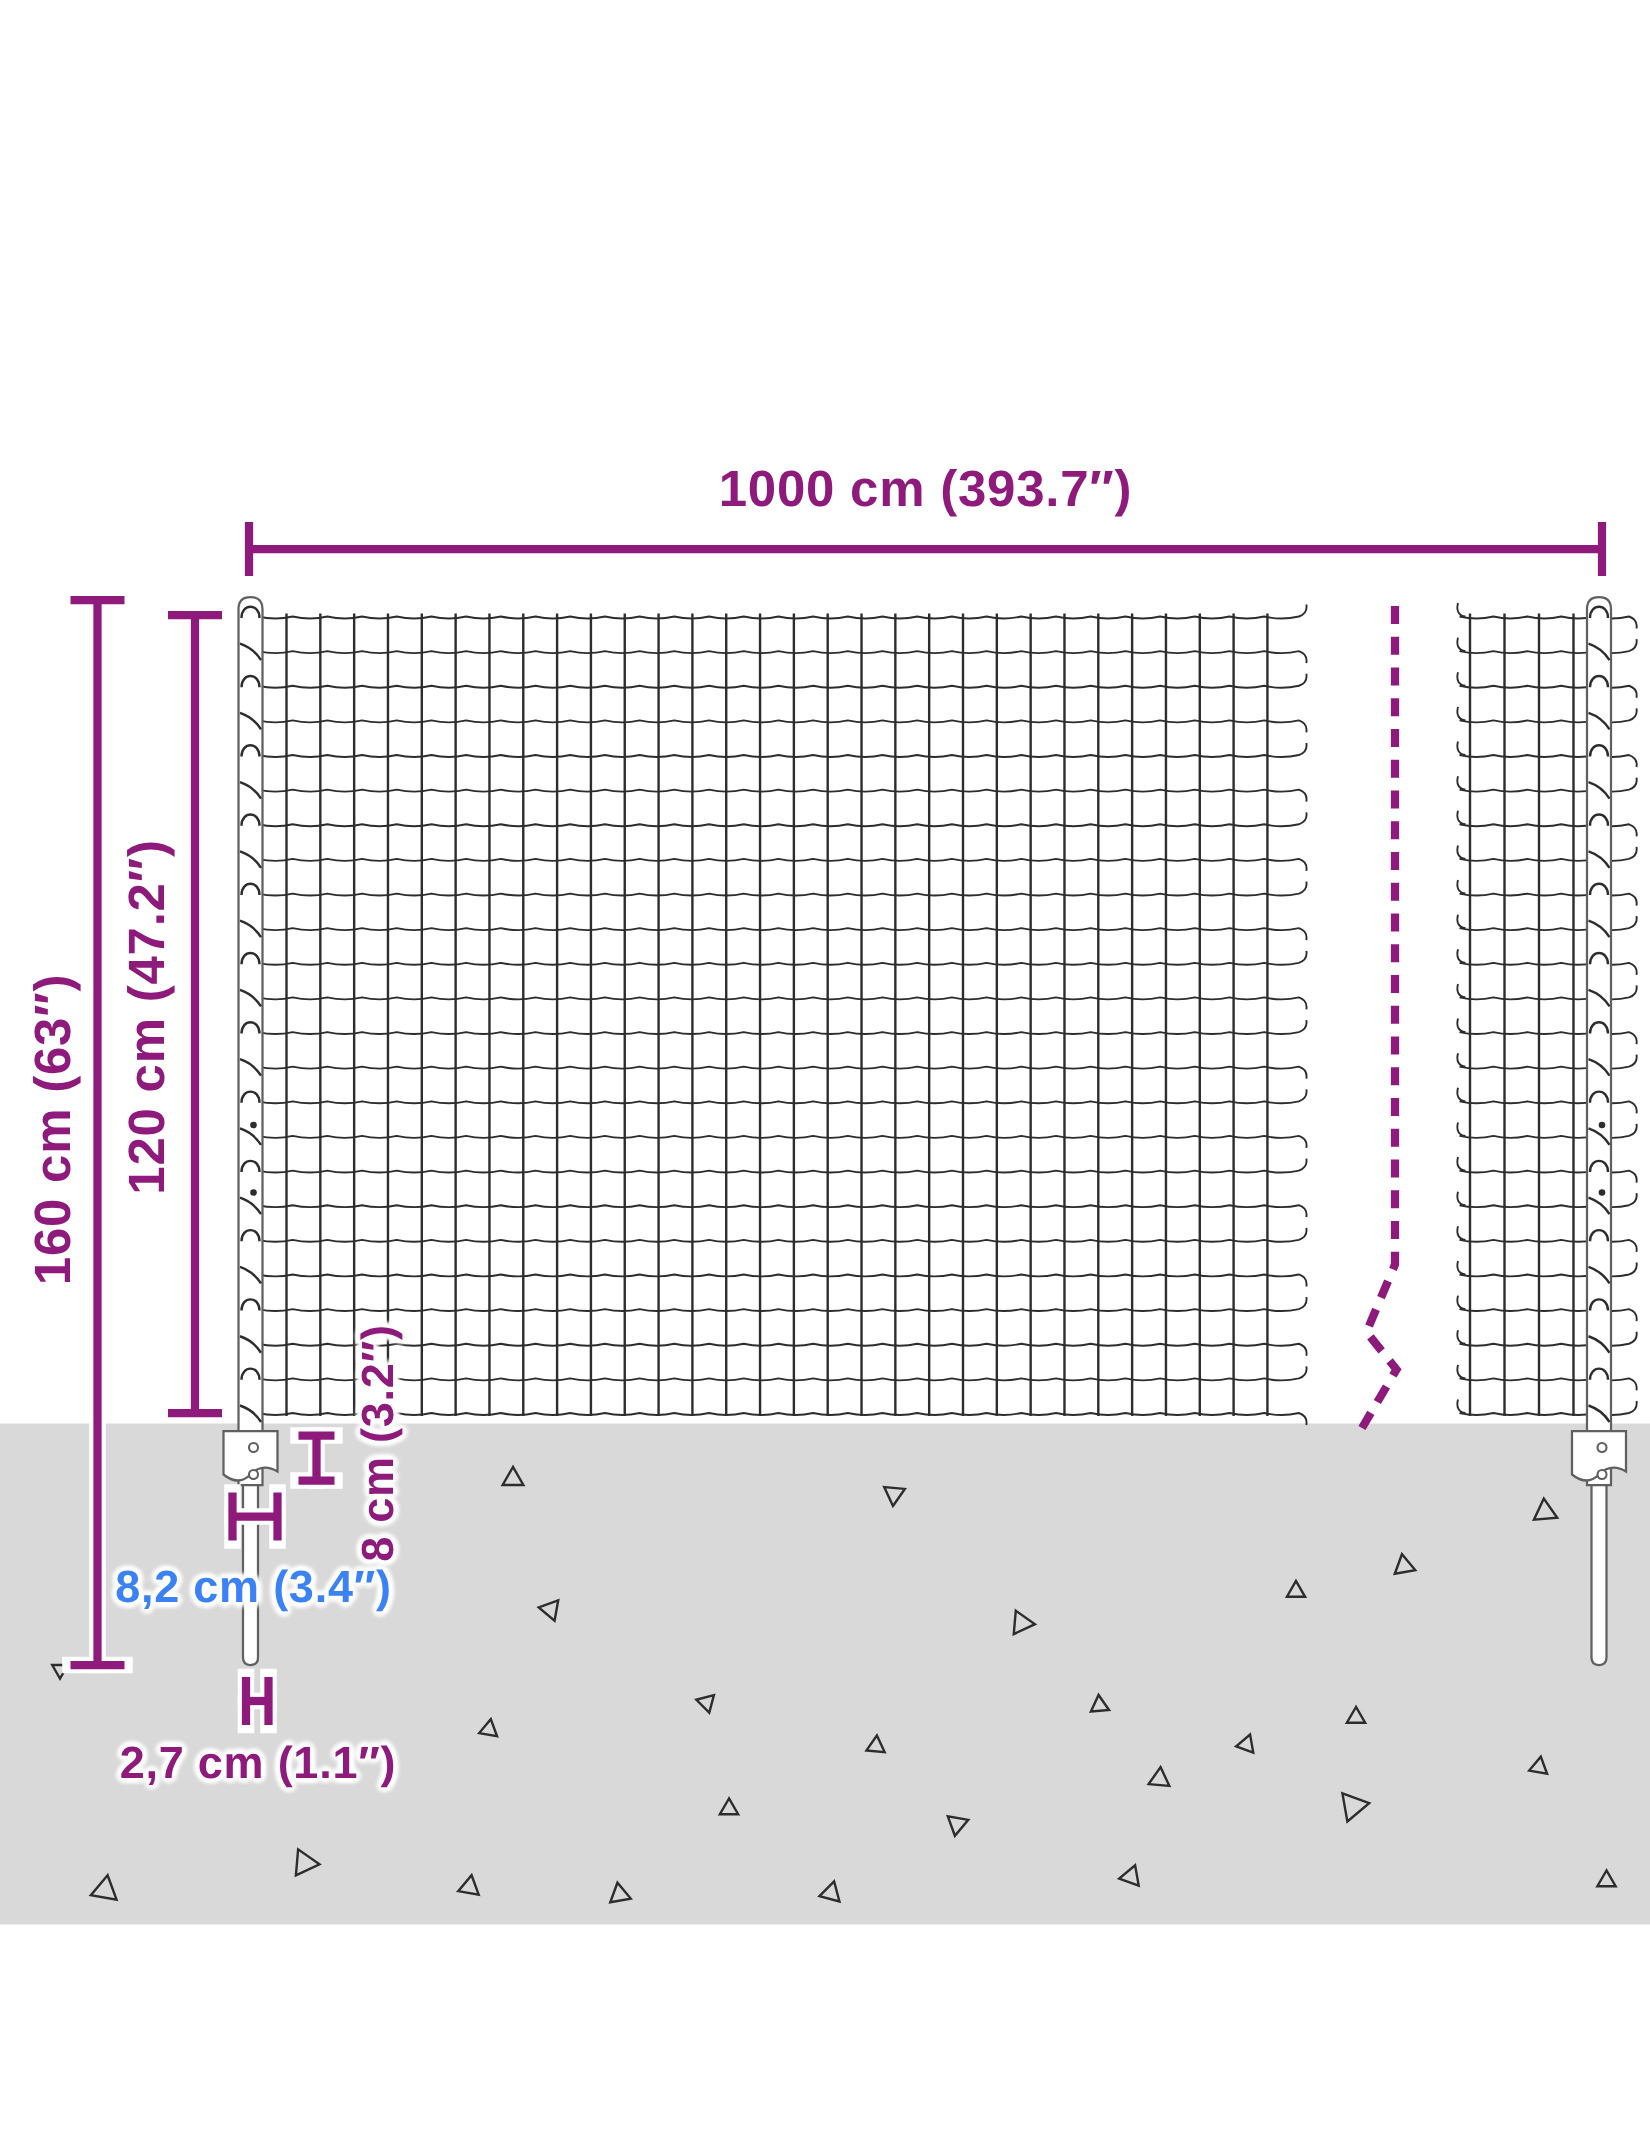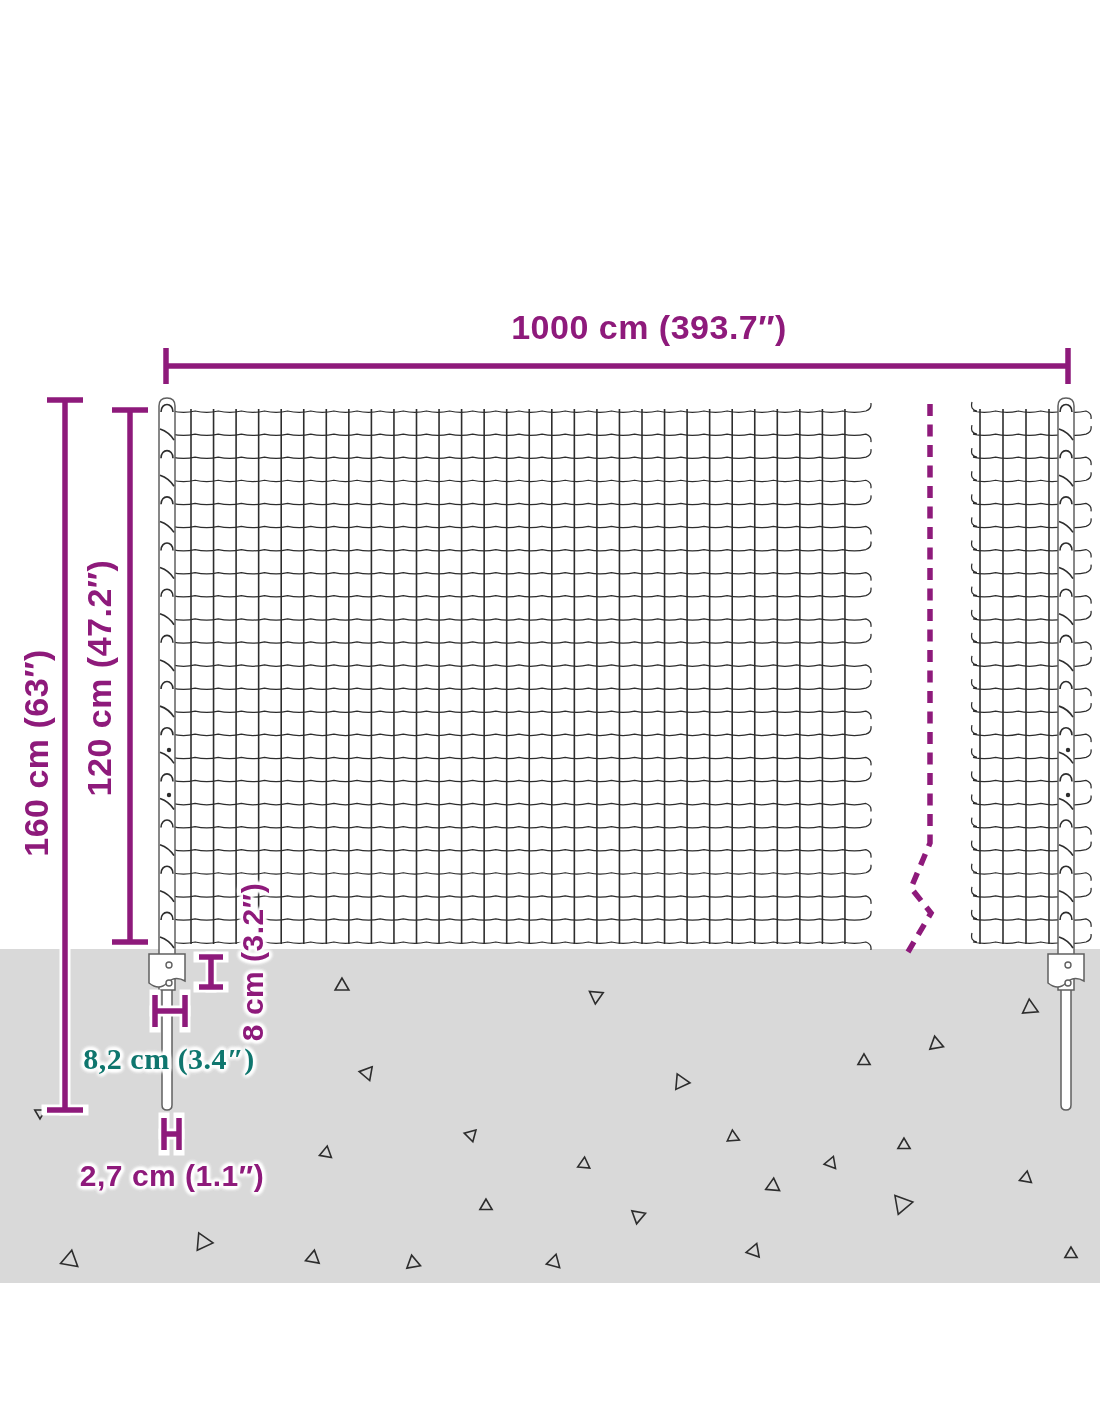--- a/index.html
+++ b/index.html
@@ -12,21 +12,21 @@
     position:absolute;font-weight:bold;white-space:nowrap;
     transform:translate(-50%,-50%);letter-spacing:0.5px;
     text-shadow:
       0 0 4px #fff,0 0 4px #fff,0 0 6px #fff,0 0 6px #fff,
       2px 2px 3px #fff,-2px -2px 3px #fff,2px -2px 3px #fff,-2px 2px 3px #fff,
       3px 0 3px #fff,-3px 0 3px #fff,0 3px 3px #fff,0 -3px 3px #fff;
   }
   .rot{transform:translate(-50%,-50%) rotate(-90deg);}
   .fs-big{font-size:34px;}
   .fs-small{font-size:30px;}
-  .lbl-width{left:617px;top:327px;margin-left:32px;}
+  .lbl-width{left:617px;top:327px;}
   .lbl-total-height{left:36px;top:753px;}
   .lbl-mesh-height{left:99px;top:678px;}
   .lbl-plate-height{left:253px;top:962px;}
   .lbl-plate-width{left:169px;top:1059px;}
   .lbl-spike-width{left:172px;top:1176px;}
 </style>
 </head>
 <body>
 
 <div id="stage">
@@ -250,16 +250,16 @@
     </svg>
 
   <div class="dim-label fs-big lbl-width" style="color: rgb(142, 26, 123);">1000 cm (393.7″)</div>
 
   <div class="dim-label fs-big rot lbl-total-height" style="color: rgb(142, 26, 123);">160 cm (63″)</div>
 
   <div class="dim-label fs-big rot lbl-mesh-height" style="color: rgb(142, 26, 123);">120 cm (47.2″)</div>
 
   <div class="dim-label fs-small rot lbl-plate-height" style="color: rgb(142, 26, 123);">8 cm (3.2″)</div>
 
-  <div class="dim-label fs-small lbl-plate-width" style="color: #0f766e; font-family: Liberation Serif, serif;">8,2 cm (3.4″)</div>
+  <div class="dim-label fs-small lbl-plate-width" style="color: #3b82f6;">8,2 cm (3.4″)</div>
 
   <div class="dim-label fs-small lbl-spike-width" style="color: rgb(142, 26, 123); text-align: center;">2,7 cm (1.1″)</div>
 </div>
 
 </body></html>

